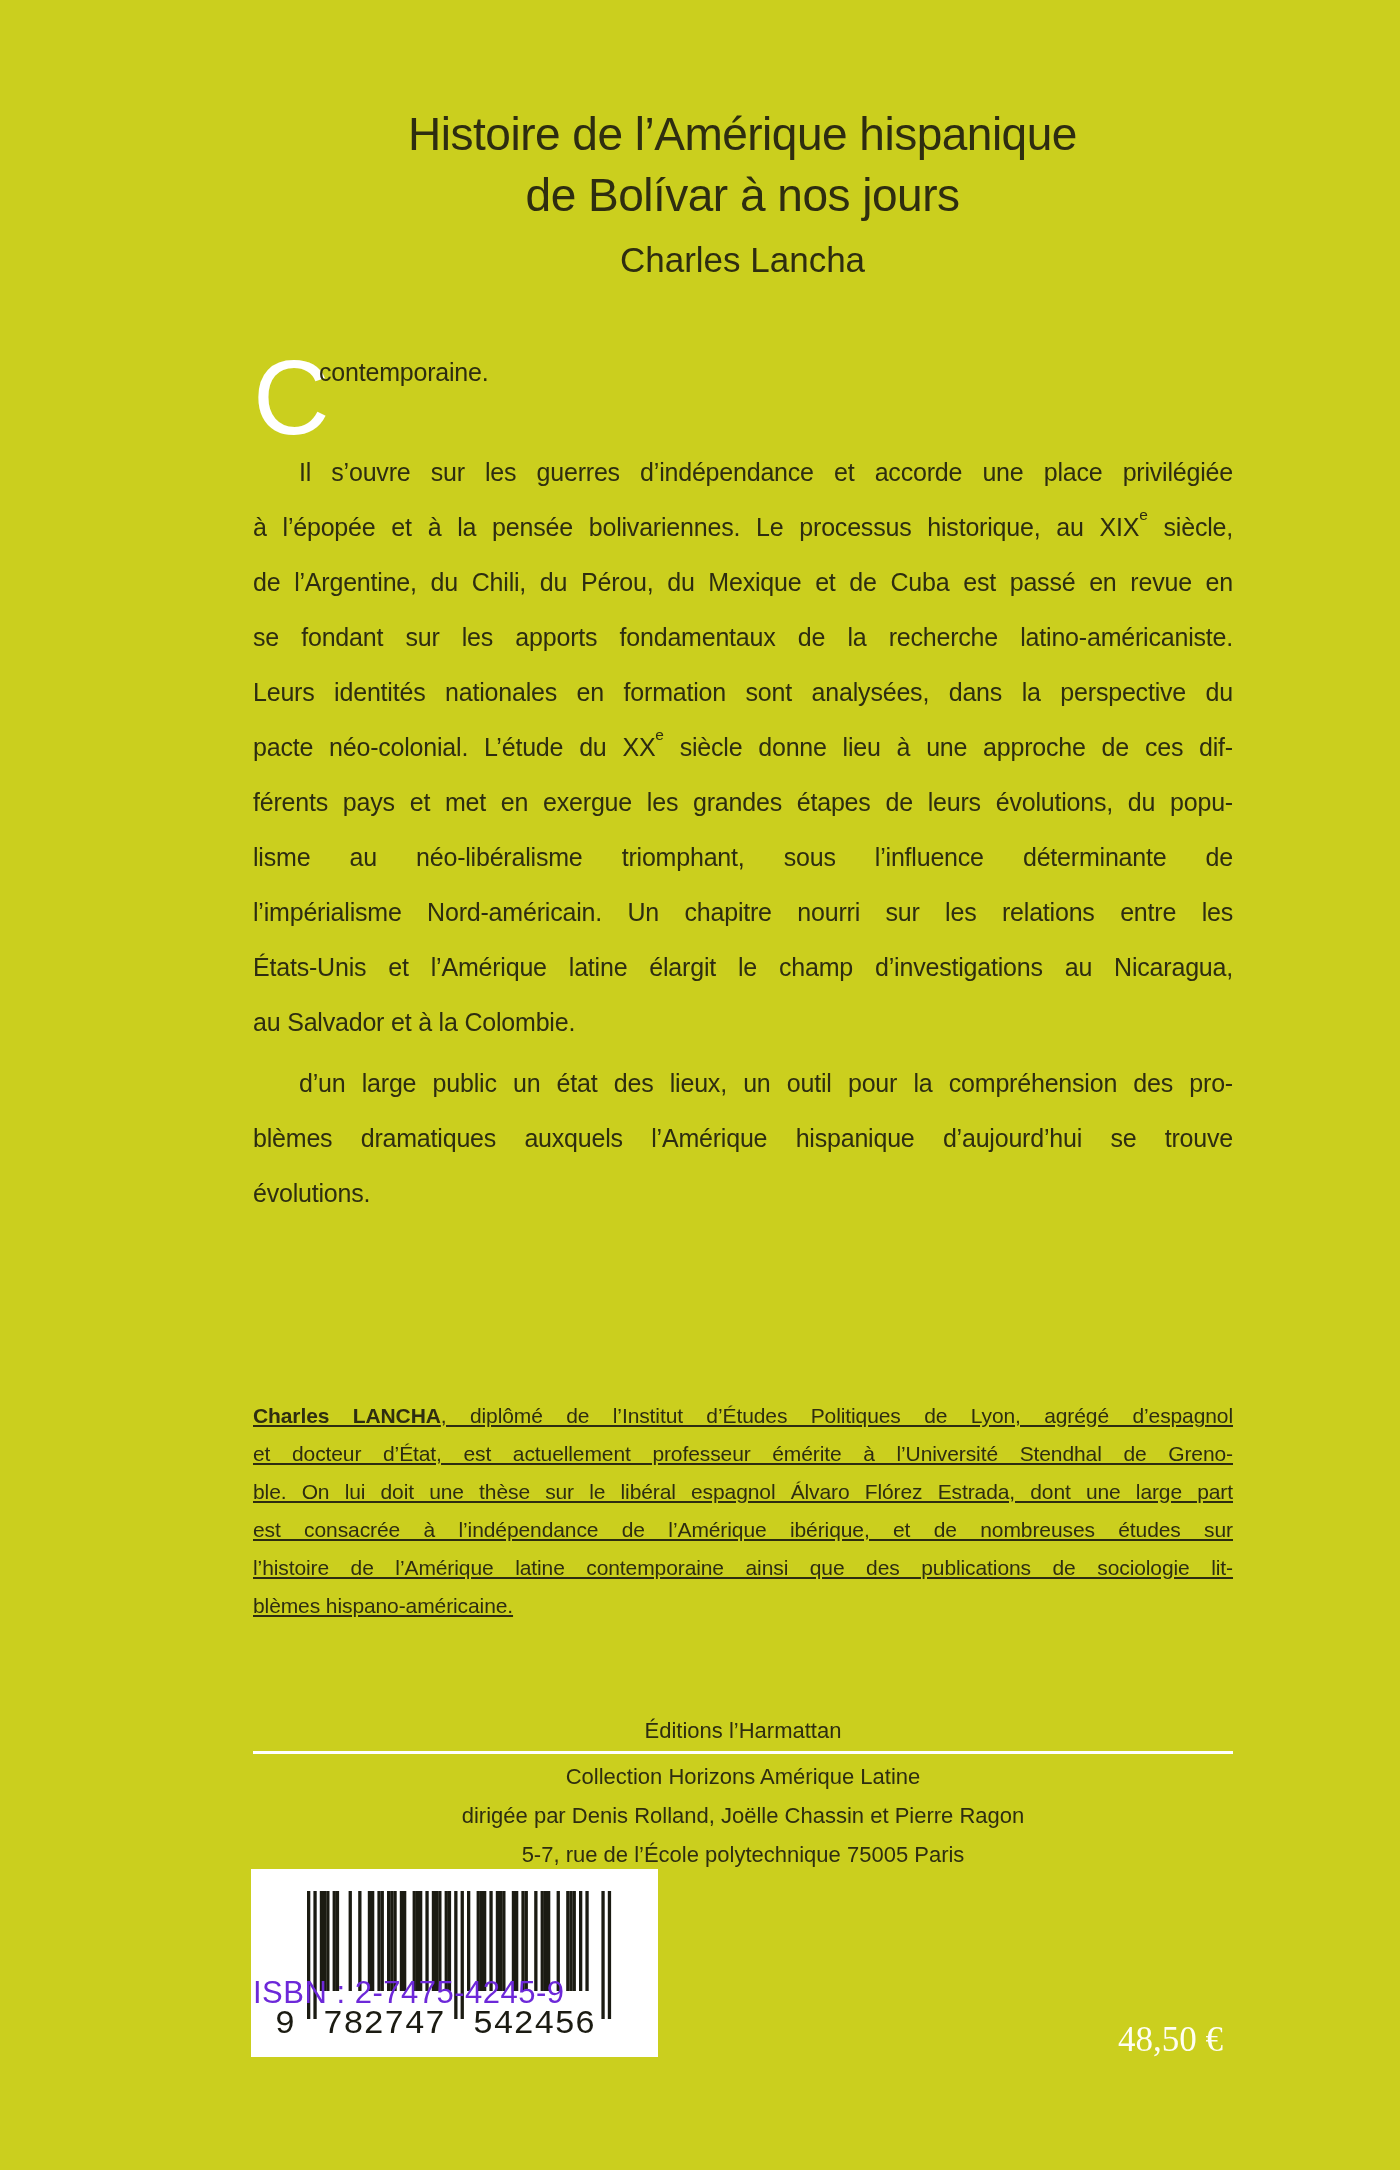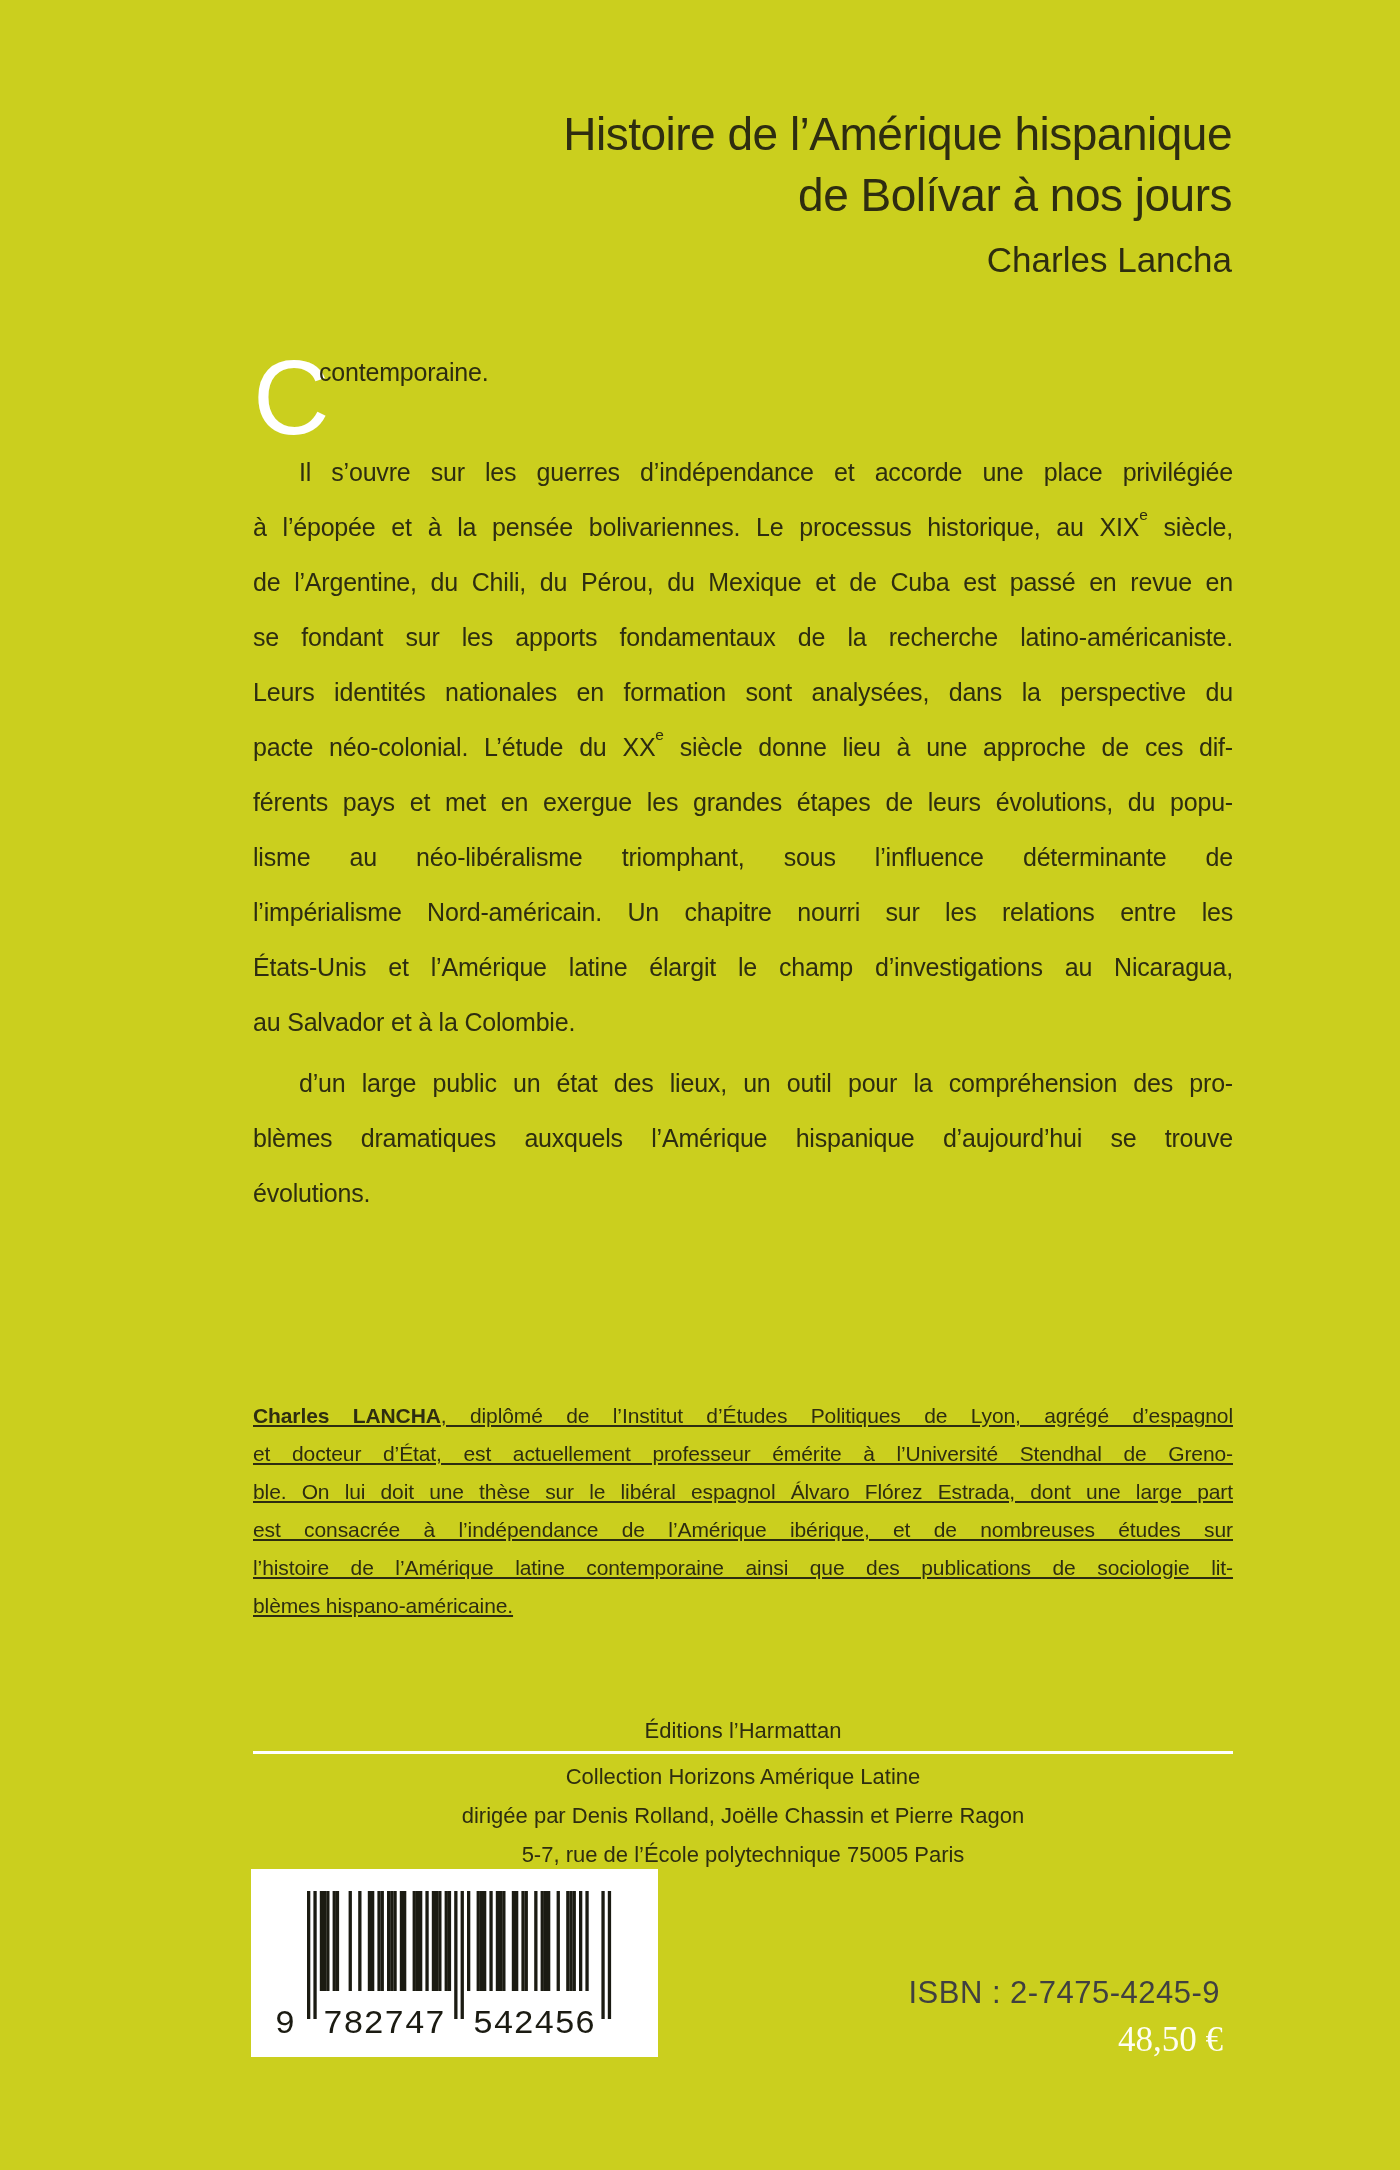--- a/index.html
+++ b/index.html
@@ -1,21 +1,21 @@
 <!DOCTYPE html>
 <html><head>
 <meta charset="utf-8">
 <style>
   html,body{margin:0;padding:0;background:#cbcf1e;}
   .cover{
     position:relative;width:1400px;height:2170px;background:#cbcf1e;
     overflow:hidden;font-family:"Liberation Sans",sans-serif;color:#2e2d10;
   }
   
-  .title-block{position:absolute;top:104px;left:253px;width:979px;text-align:right;}
+  .title-block{position:absolute;top:104px;left:253px;width:979px;text-align:center;}
   .title-line{font-size:46px;line-height:61px;letter-spacing:-0.5px;color:#2e2d10;}
   .author-line{font-size:35px;line-height:44px;margin-top:12px;color:#2e2d10;}
   
   .body-block{position:absolute;top:345px;left:253px;width:980px;font-size:25px;
     line-height:55px;letter-spacing:-0.2px;color:#2e2d10;}
   .line{height:55px;text-align:justify;text-align-last:justify;text-justify:inter-word;overflow:hidden;}
   .line-last{text-align-last:left;}
   .para1{display:flex;}
   .dropcap{width:66px;flex:0 0 66px;font-size:106px;line-height:84px;margin-top:10px;
     color:#ffffff;font-weight:400;}
@@ -31,22 +31,22 @@
   .publisher-block{position:absolute;top:1712px;left:253px;width:980px;text-align:center;
     font-size:22px;color:#2e2d10;}
   .pub-line1{height:38px;line-height:38px;}
   .pub-rule{height:3px;background:#ffffff;margin:1px 0 3px 0;}
   .pub-line{height:39px;line-height:39px;}
   .pub-italic{}
   
   .barcode-box{position:absolute;left:251px;top:1869px;width:407px;height:188px;background:#ffffff;}
   .barcode-box svg{position:absolute;left:16px;top:14px;}
   
-  .isbn-line{position:absolute;top:1975px;left:253px;width:967px;text-align:right;
-    font-size:31px;letter-spacing:0.5px;color:#404040;}
+  .isbn-line{position:absolute;top:1975px;left:253px;width:967px;
+    font-size:31px;letter-spacing:0.5px;color:#6d28d9;}
   .price-line{position:absolute;top:2020px;left:256px;width:967px;text-align:right;
     font-size:35px;color:#fffef2;font-family:"Liberation Serif",serif;}
 </style>
 </head>
 <body>
 
 <div class="cover">
 
   <div class="title-block">
     <div class="title-line">Histoire de l’Amérique hispanique</div>

